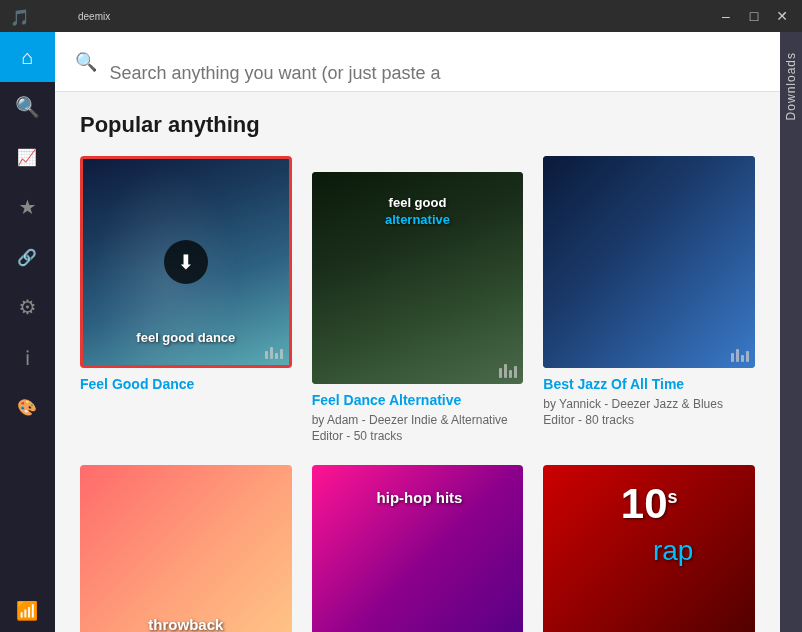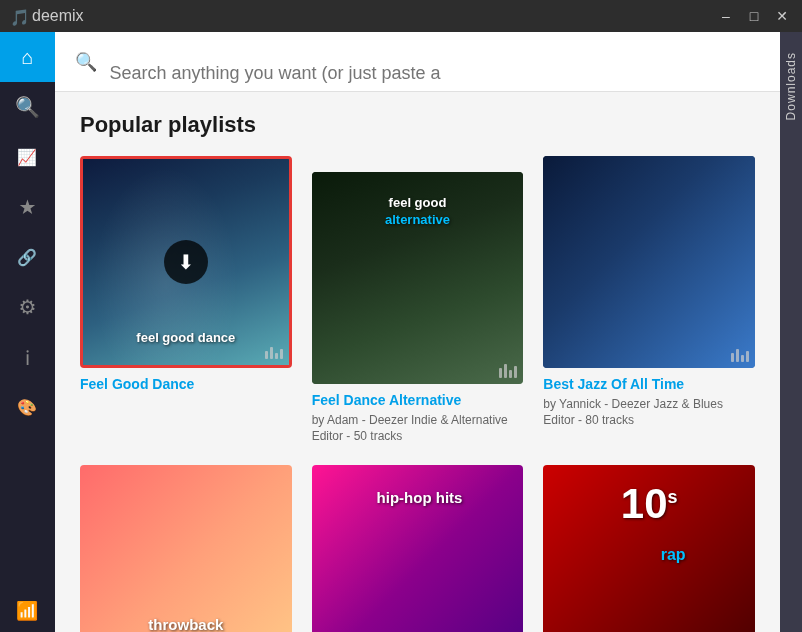--- a/index.html
+++ b/index.html
@@ -22,22 +22,23 @@
       padding: 0 10px;
       flex-shrink: 0;
     }
     .title-bar-icon {
       width: 16px;
       height: 16px;
       margin-right: 6px;
     }
     .title-bar-text {
       color: #ccc;
-      font-size: 16px;
+      font-size: 10px;
       flex: 1;
+      margin-left: 46px;
     }
     .title-bar-controls {
       display: flex;
       gap: 8px;
     }
     .title-bar-btn {
       width: 20px;
       height: 20px;
       background: none;
       border: none;
@@ -334,21 +335,21 @@
   </div>
 
   <div class="content-area">
 
     <div class="search-bar">
       <span class="search-icon-wrap">🔍</span>
       <input class="search-input" type="text" placeholder="Search anything you want (or just paste a" style="">
     </div>
 
     <div class="main-content">
-      <div class="section-title">Popular playlists</div>
+      <div class="section-title">Popular anything</div>
 
       <div class="playlists-grid">
 
         <div class="playlist-card">
           <div class="playlist-thumb thumb-feel-good-dance selected">
             <div class="fig-person-dance"></div>
             <div class="thumb-overlay-text" style="bottom:10px; left:0; right:0;">feel good dance</div>
             <div class="download-btn-overlay">⬇</div>
             <div class="equalizer-icon">
               <div class="eq-bar" style="height:8px;"></div>
@@ -407,21 +408,21 @@
               hip-hop hits
             </div>
           </div>
 
           <div class="playlist-meta"></div>
         </div>
 
         <div class="playlist-card">
           <div class="playlist-thumb thumb-rap">
             <div class="thumb-overlay-text" style="top:10px; left:0; right:0; font-size:42px; font-weight:900; line-height:1;">
-              10<sup style="font-size:18px;">s</sup><br><span style="font-size:16px; font-weight:700;padding-left:48px;">rap</span>
+              10<sup style="font-size:18px;">s</sup><br><span style="font-size:28px; font-weight:400;padding-left:48px;">rap</span>
             </div>
           </div>
 
           <div class="playlist-meta"></div>
         </div>
 
       </div>
     </div>
   </div>
 

